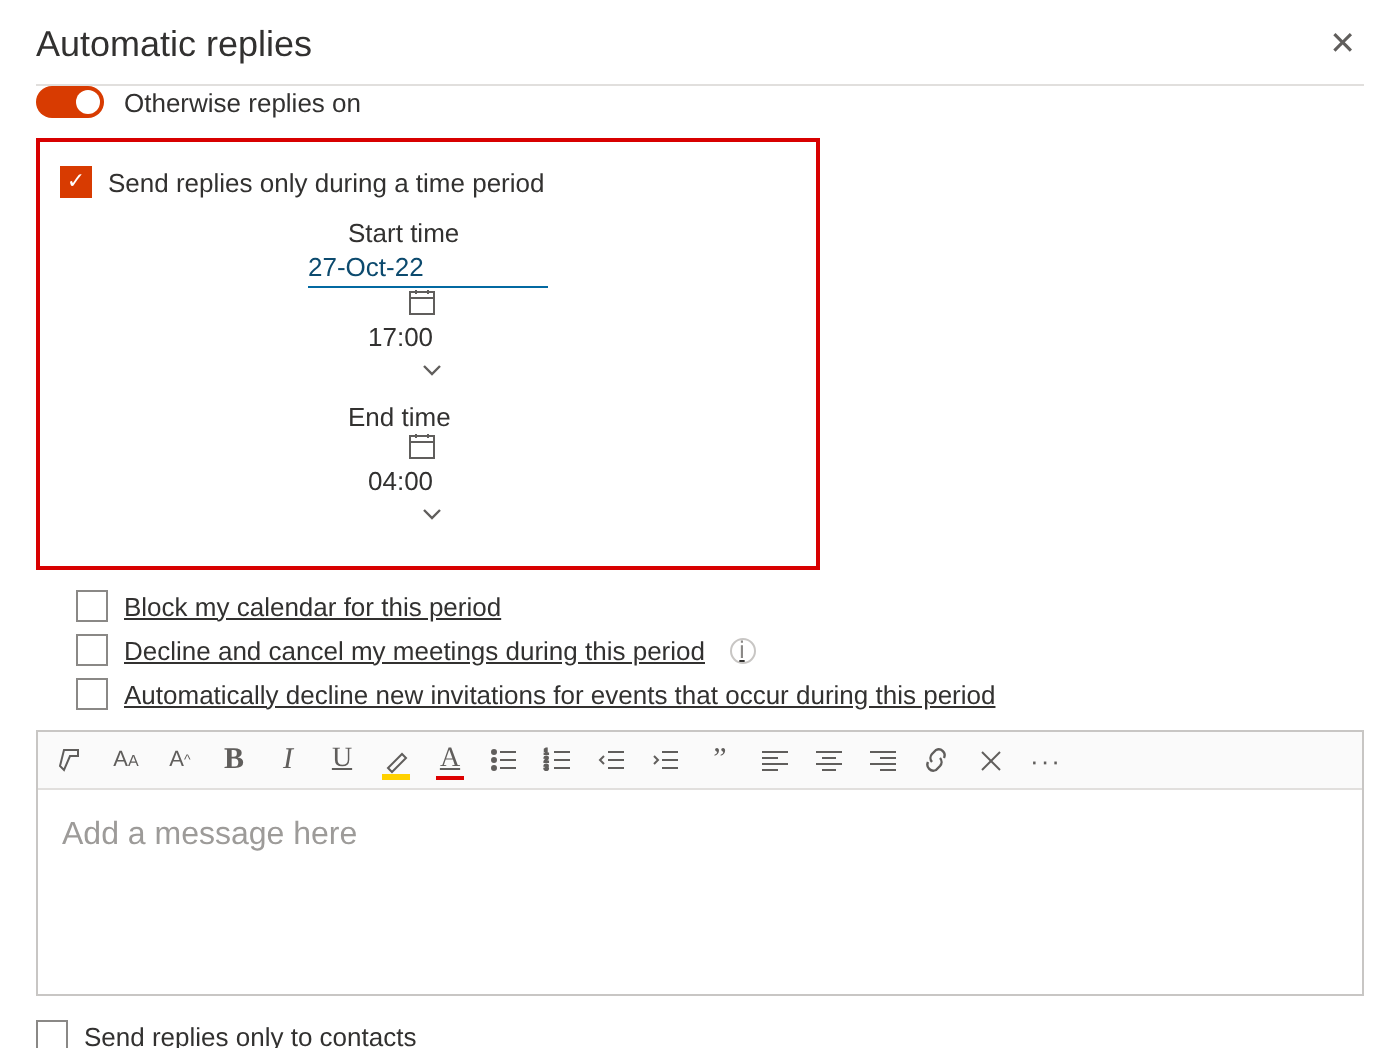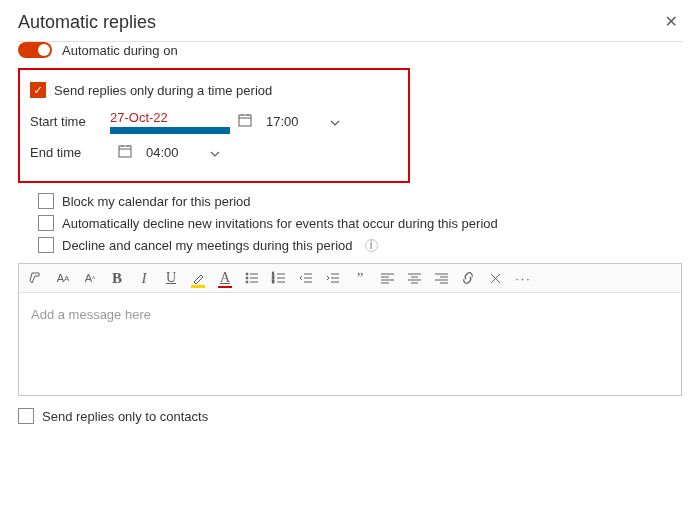--- a/index.html
+++ b/index.html
@@ -5,74 +5,74 @@
   * { box-sizing: border-box; }
   html, body { margin:0; padding:0; }
   body {
     width:700px; height:524px;
     font-family: "Segoe UI", Arial, sans-serif;
     font-size:13px;
     color:#323130;
     background:#ffffff;
   }
   .panel { padding:10px 18px 12px 18px; }
-  .header { display:flex; align-items:flex-end; justify-content:space-between; padding-bottom:8px; border-bottom:1px solid #e1dfdd; }
+  .header { display:flex; align-items:center; justify-content:space-between; padding-bottom:8px; border-bottom:1px solid #e1dfdd; }
   .header h1 { font-size:18px; font-weight:400; margin:0; color:#323130; }
   .close { font-size:16px; color:#605e5c; cursor:pointer; padding:2px 4px; }
   .intro { font-size:13px; color:#605e5c; line-height:1.5; margin:12px 0 12px 0; }
   .toggle-row { display:flex; align-items:center; gap:10px; margin-bottom:10px; }
   .toggle { width:34px; height:16px; border-radius:10px; background:#d83b01; position:relative; cursor:pointer; }
   .toggle-knob { position:absolute; right:2px; top:2px; width:12px; height:12px; border-radius:50%; background:#fff; }
   .toggle-label { font-size:13px; color:#323130; }
   .red-box { border:2px solid #d80000; padding:8px 10px 10px 10px; width:392px; }
   .chk-row { display:flex; align-items:center; gap:8px; margin:4px 0; }
   .chk { width:16px; height:16px; border:1px solid #8a8886; display:flex; align-items:center; justify-content:center; cursor:pointer; background:#fff; flex-shrink:0; }
   .chk.checked { background:#d83b01; border-color:#d83b01; }
   .chk.checked::after { content:"✓"; color:#fff; font-size:11px; line-height:1; }
   .chk-label { font-size:13px; color:#323130; }
   .time-grid { margin-top:10px; }
-  .time-row { display:flex; align-items:center; margin:10px 0; }
+  .time-row { display:flex; align-items:center; margin:10px 0;flex-direction:column; }
   .time-label { width:80px; font-size:13px; color:#323130; }
-  .date-field { width:120px; border:none; border-bottom:7px solid #0369a1; font-size:13px; padding:2px 0; color:#b91c1c; background:transparent; font-family:inherit; }
+  .date-field { width:120px; border:none; border-bottom:1px solid #0369a1; font-size:13px; padding:2px 0; color:#0c4a6e; background:transparent; font-family:inherit; }
   .cal-icon { margin:0 14px 0 8px; color:#605e5c; }
   .time-field { width:60px; font-size:13px; color:#323130; border:none; background:transparent; }
   .chev { color:#605e5c; margin-left:4px; }
-  .sub-options { margin:10px 0 10px 20px; }
+  .sub-options { margin:10px 0 10px 20px;text-decoration:underline; }
   .sub-options .chk-row { margin:6px 0; }
   .info-icon { font-size:12px; color:#8a8886; border:1px solid #c8c6c4; border-radius:50%; width:13px; height:13px; display:inline-flex; align-items:center; justify-content:center; margin-left:4px; }
   .editor { border:1px solid #c8c6c4; margin-top:4px; }
   .toolbar { display:flex; align-items:center; gap:13px; padding:6px 10px; background:#fafafa; border-bottom:1px solid #e1dfdd; color:#605e5c; }
   .tbtn { cursor:pointer; font-size:13px; display:inline-flex; align-items:center; justify-content:center; min-width:14px; height:16px; }
   .tbtn svg { display:block; }
   .bold { font-weight:700; font-family:"Times New Roman", serif; font-size:15px; }
   .ital { font-style:italic; font-family:"Times New Roman", serif; font-size:15px; }
   .und { text-decoration:underline; font-family:"Times New Roman", serif; font-size:14px; }
   .yellow-bar { position:relative; }
   .yellow-bar::after { content:""; position:absolute; left:0; right:0; bottom:-2px; height:3px; background:#ffd100; }
   .red-bar { position:relative; }
   .red-bar::after { content:""; position:absolute; left:0; right:0; bottom:-2px; height:2px; background:#d00; }
-  .editor-body { min-height:102px; padding:14px 12px; font-size:13px; color:#9d9b99; }
+  .editor-body { min-height:102px; padding:14px 12px; font-size:16px; color:#9d9b99; }
   .footer { margin-top:12px; }
   svg { overflow:visible; }
 </style>
 </head>
 <body>
 
 <div class="panel">
   <div class="header">
     <h1>Automatic replies</h1>
     <span class="close">✕</span>
   </div>
 
 
   <div class="toggle-row">
     <div class="toggle">
       <div class="toggle-knob"></div>
     </div>
-    <span class="toggle-label">Automatic during on</span>
+    <span class="toggle-label">Otherwise replies on</span>
   </div>
 
   <div class="red-box">
     <div class="chk-row">
       <span class="chk checked"></span>
       <span class="chk-label">Send replies only during a time period</span>
     </div>
     <div class="time-grid">
       <div class="time-row">
         <span class="time-label">Start time</span>
@@ -112,26 +112,26 @@
     </div>
   </div>
 
   <div class="sub-options">
     <div class="chk-row">
       <span class="chk"></span>
       <span class="chk-label">Block my calendar for this period</span>
     </div>
     <div class="chk-row">
       <span class="chk"></span>
-      <span class="chk-label">Automatically decline new invitations for events that occur during this period</span>
-    </div>
-    <div class="chk-row">
-      <span class="chk"></span>
       <span class="chk-label">Decline and cancel my meetings during this period</span>
       <span class="info-icon">i</span>
+    </div>
+    <div class="chk-row">
+      <span class="chk"></span>
+      <span class="chk-label">Automatically decline new invitations for events that occur during this period</span>
     </div>
   </div>
 
   <div class="editor">
     <div class="toolbar">
       <span class="tbtn">
         <svg width="14" height="14" viewBox="0 0 14 14" fill="none" stroke="#605e5c" stroke-width="1">
             <path d="M3 2 L10 2 L10 5 L6 5 L3 12 L1 10 Z"></path>
           </svg>
       </span>

